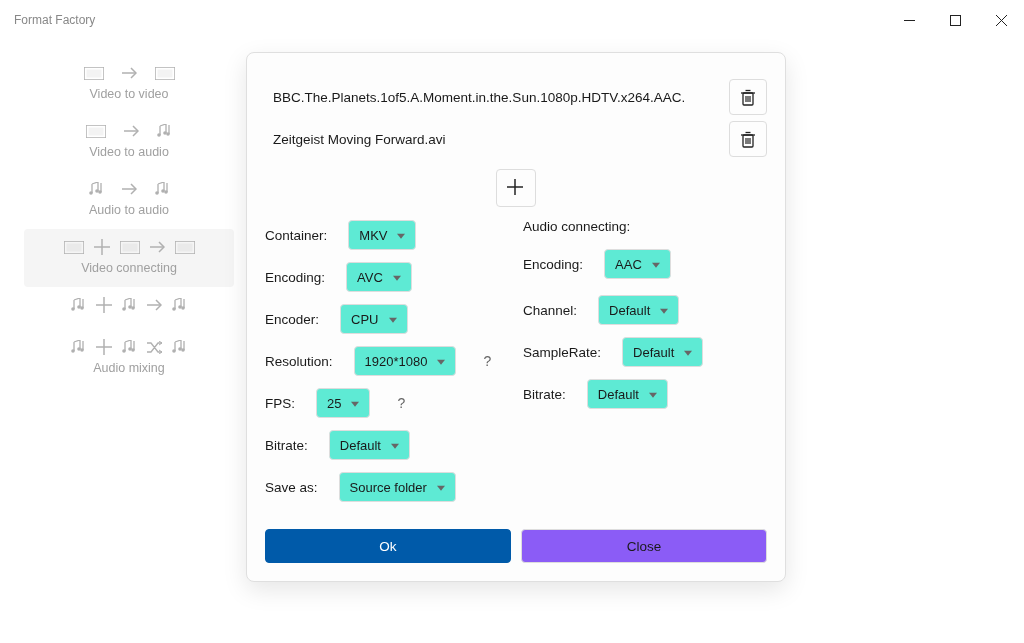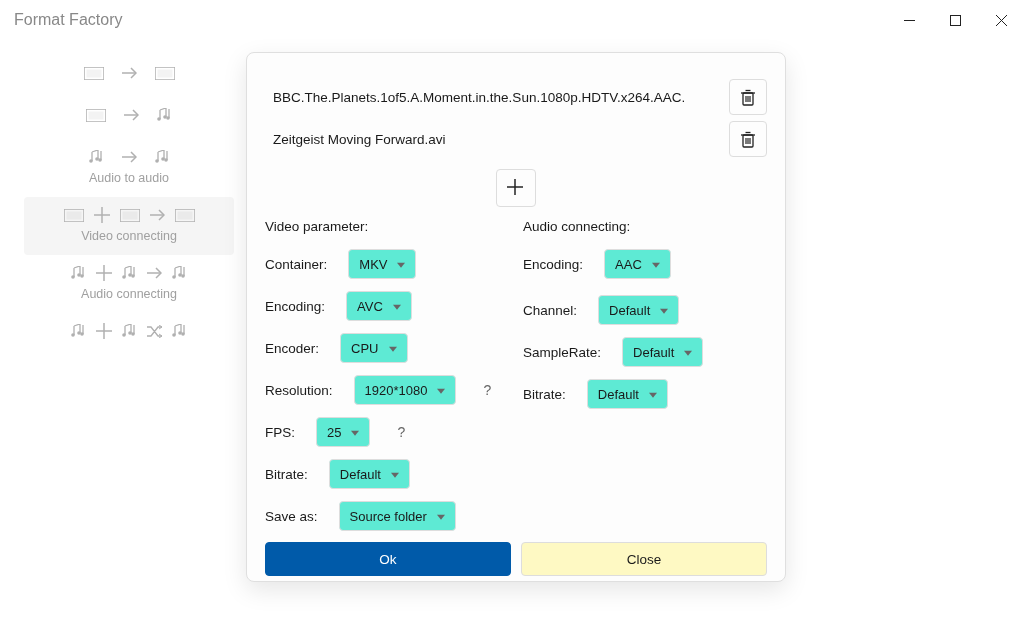--- a/index.html
+++ b/index.html
@@ -19,21 +19,21 @@
 
     .titlebar {
       height: 40px;
       display: flex;
       align-items: center;
       justify-content: space-between;
       padding-left: 14px;
     }
 
     .titlebar-title {
-      font-size: 16px;
+      font-size: 12px;
       color: #888;
     }
 
     .window-controls {
       display: flex;
       gap: 0;
     }
 
     .window-btn {
       width: 46px;
@@ -245,21 +245,21 @@
       justify-content: center;
     }
 
     .btn-primary {
       background: #005aa9;
       color: #fff;
       border: 1px solid #005aa9;
     }
 
     .btn-secondary {
-      background: #fef9c3;
+      background: #8b5cf6;
       color: #1a1a1a;
       border: 1px solid #ddd;
     }
 
     .ic {
       display: inline-block;
     }
   </style>
 </head>
 <body>
@@ -328,33 +328,35 @@
       <svg class="ic" width="20" height="13">
           <use href="#video-rect"></use>
         </svg>
       <svg class="ic" width="15" height="12">
           <use href="#arrow-r"></use>
         </svg>
       <svg class="ic" width="20" height="13">
           <use href="#video-rect"></use>
         </svg>
     </div>
+    <div class="sidebar-label">Video to video</div>
   </div>
   <div class="sidebar-item">
     <div class="sidebar-icons">
       <svg class="ic" width="20" height="13">
           <use href="#video-rect"></use>
         </svg>
       <svg class="ic" width="15" height="12">
           <use href="#arrow-r"></use>
         </svg>
       <svg class="ic" width="15" height="14">
           <use href="#music-notes"></use>
         </svg>
     </div>
+    <div class="sidebar-label">Video to audio</div>
   </div>
   <div class="sidebar-item">
     <div class="sidebar-icons">
       <svg class="ic" width="15" height="14">
           <use href="#music-notes"></use>
         </svg>
       <svg class="ic" width="15" height="12">
           <use href="#arrow-r"></use>
         </svg>
       <svg class="ic" width="15" height="14">
@@ -394,40 +396,40 @@
       <svg class="ic" width="15" height="14">
           <use href="#music-notes"></use>
         </svg>
       <svg class="ic" width="15" height="12">
           <use href="#arrow-r"></use>
         </svg>
       <svg class="ic" width="15" height="14">
           <use href="#music-notes"></use>
         </svg>
     </div>
-    <div class="sidebar-label">Audio connecting</div>
   </div>
   <div class="sidebar-item">
     <div class="sidebar-icons" style="gap:10px">
       <svg class="ic" width="15" height="14">
           <use href="#music-notes"></use>
         </svg>
       <svg class="ic" width="16" height="16">
           <use href="#plus"></use>
         </svg>
       <svg class="ic" width="15" height="14">
           <use href="#music-notes"></use>
         </svg>
       <svg class="ic" width="15" height="13">
           <use href="#shuffle"></use>
         </svg>
       <svg class="ic" width="15" height="14">
           <use href="#music-notes"></use>
         </svg>
     </div>
+    <div class="sidebar-label">Audio mixing</div>
   </div>
 </div>
 
 <div class="modal-overlay">
   <div class="modal">
 
     <div class="file-list">
       <div class="file-row">
         <div class="file-name">BBC.The.Planets.1of5.A.Moment.in.the.Sun.1080p.HDTV.x264.AAC.MVG</div>
         <div class="trash-btn">
@@ -450,21 +452,20 @@
       <div class="add-btn">
         <svg width="18" height="18" style="color:#222">
             <use href="#plus"></use>
           </svg>
       </div>
     </div>
 
     <div class="params-container">
 
       <div class="params-col">
-        <div class="params-heading">Video parameter:</div>
 
         <div class="param-row">
           <span class="param-label">Container:</span>
           <span class="select">
               <span>MKV</span>
             </span>
         </div>
         <div class="param-row">
           <span class="param-label">Encoding:</span>
           <span class="select">

